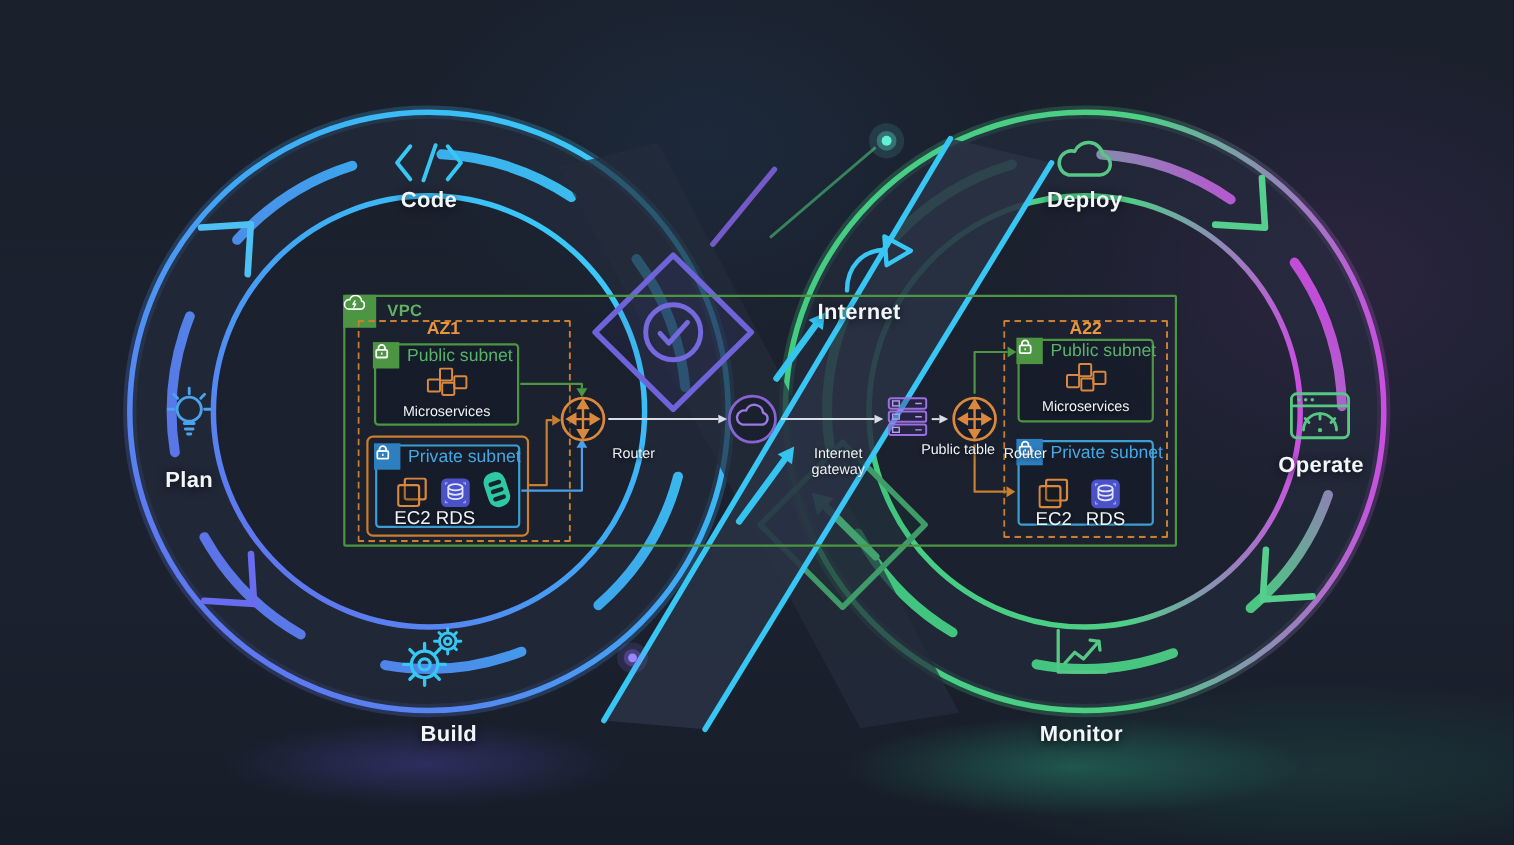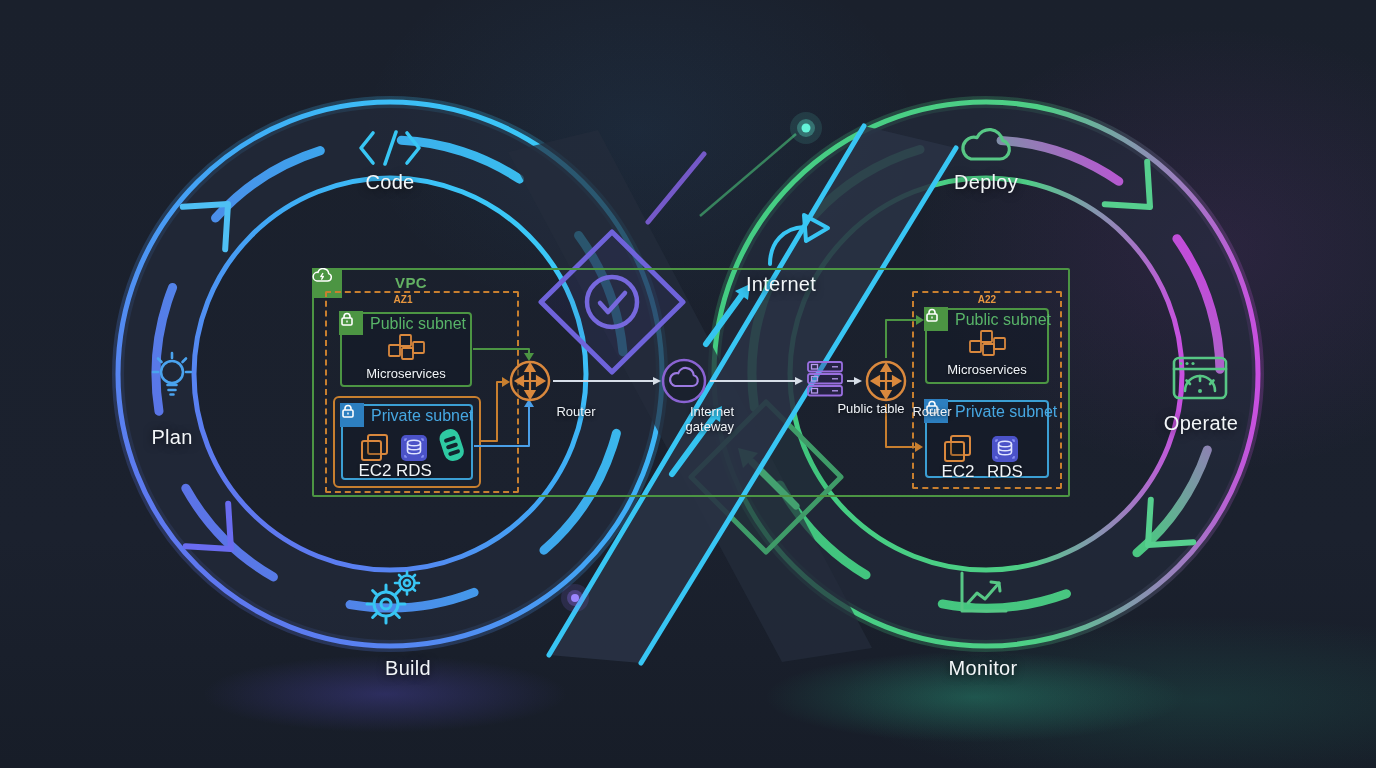--- a/index.html
+++ b/index.html
@@ -11,43 +11,43 @@
       radial-gradient(300px 65px at 975px 697px, rgba(46,196,150,0.30), transparent 70%),
       radial-gradient(520px 120px at 1200px 700px, rgba(40,180,140,0.14), transparent 70%),
       radial-gradient(430px 320px at 1215px 250px, rgba(190,70,220,0.10), transparent 70%),
       radial-gradient(400px 280px at 640px 130px, rgba(60,160,240,0.07), transparent 70%),
       linear-gradient(180deg, #1a202c 0%, #1b212e 70%, #171d28 100%);
   }
   svg{position:absolute;left:0;top:0;}
   .abs{position:absolute;}
   .stage-label{
     position:absolute;transform:translateX(-50%);
-    font-size:20px;font-weight:400;color:#f3f6f8;letter-spacing:.3px;
+    font-size:20px;font-weight:700;color:#f3f6f8;letter-spacing:.3px;
     text-shadow:0 1px 8px rgba(0,0,0,.65);white-space:nowrap;line-height:20px;
   }
   .node-label{
     position:absolute;transform:translateX(-50%);
     font-size:13px;font-weight:400;color:#eef2f6;
     text-shadow:0 1px 4px rgba(0,0,0,.7);white-space:nowrap;line-height:15px;text-align:center;margin-left:46px;
   }
   .node-label.wrap{white-space:normal;width:72px;}
   .box{position:absolute;box-sizing:border-box;border-radius:4px;}
   .vpc-box{border:2px solid #4c9543;}
   .az-box{border:2px dashed #c87f2f;border-radius:2px;}
   .subnet{background:rgba(18,26,38,0.55);}
   .subnet.pub{border:2px solid #4c9543;}
   .subnet.priv{border:2px solid #3b9fd4;}
   .priv-wrap{border:2px solid #c87f2f;border-radius:6px;}
   .tag{
     position:absolute;display:flex;align-items:center;justify-content:center;
   }
   .tag.green{background:#4c9543;}
   .tag.blue{background:#2d7fc0;}
-  .vpc-title{position:absolute;font-size:15px;font-weight:700;color:#63b163;letter-spacing:.4px;line-height:15px;margin-left:43px;}
-  .az-title{position:absolute;transform:translateX(-50%);font-size:10px;font-weight:700;color:#e8973f;line-height:14px;}
+  .vpc-title{position:absolute;font-size:15px;font-weight:700;color:#63b163;letter-spacing:.4px;line-height:15px;}
+  .az-title{position:absolute;transform:translateX(-50%);font-size:16px;font-weight:700;color:#e8973f;line-height:14px;}
   .sub-title{position:absolute;font-size:16px;font-weight:400;line-height:13px;}
   .sub-title.g{color:#58b368;}
   .sub-title.b{color:#46a7e2;}
   .mini-label{
     position:absolute;transform:translateX(-50%);
     font-size:17px;color:#f0f4f8;line-height:13px;white-space:nowrap;
     text-shadow:0 1px 3px rgba(0,0,0,.7);
   }
 </style>
 </head>
@@ -343,21 +343,21 @@
       <polygon points="8,22 15,17.8 15,26.2"></polygon>
         <polygon points="36,22 29,17.8 29,26.2"></polygon>
     </g>
   </svg>
   <div class="node-label" style="left:530px;top:404px;">Router</div>
 
   <svg class="abs" style="left:659px;top:356px;" width="50" height="50" viewBox="0 0 50 50">
     <circle cx="25" cy="25" r="21" fill="rgba(20,26,38,0.5)" stroke="#8a63d2" stroke-width="2.5"></circle>
     <path d="M16 30 h17 a5.5 5.5 0 0 0 1.7 -10.8 a8 8 0 0 0 -15.5 -1.9 A6 6 0 0 0 16 30 z" fill="none" stroke="#9b79e0" stroke-width="2.2" stroke-linejoin="round"></path>
   </svg>
-  <div class="node-label wrap" style="left:652px;top:404px;text-align:right;">Internet gateway</div>
+  <div class="node-label wrap" style="left:716px;top:404px;">Internet gateway</div>
 
   <svg class="abs" style="left:804px;top:360px;" width="42" height="38" viewBox="0 0 42 38">
     <g fill="rgba(60,40,110,0.35)" stroke="#9a6fe0" stroke-width="1.8">
       <rect x="4" y="2" width="34" height="9.5" rx="2"></rect>
       <rect x="4" y="14" width="34" height="9.5" rx="2"></rect>
       <rect x="4" y="26" width="34" height="9.5" rx="2"></rect>
     </g>
     <g stroke="#b79bf0" stroke-width="1.3" fill="none">
       <rect x="7.5" y="4.5" width="6" height="4.5"></rect>
         <line x1="28" y1="6.8" x2="34" y2="6.8"></line>

